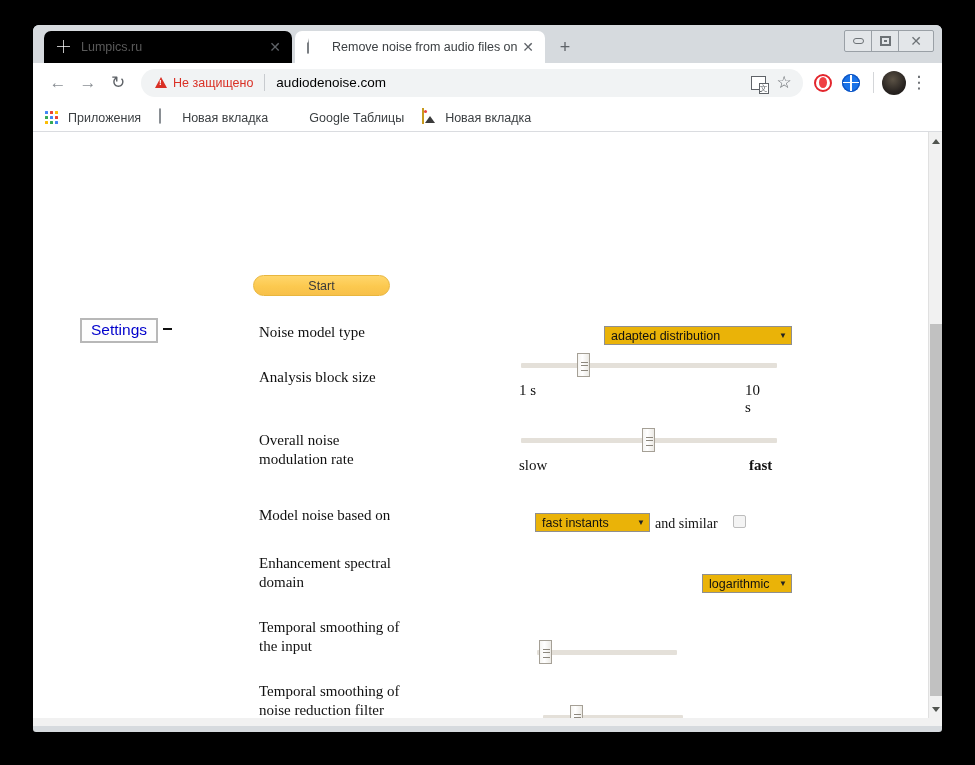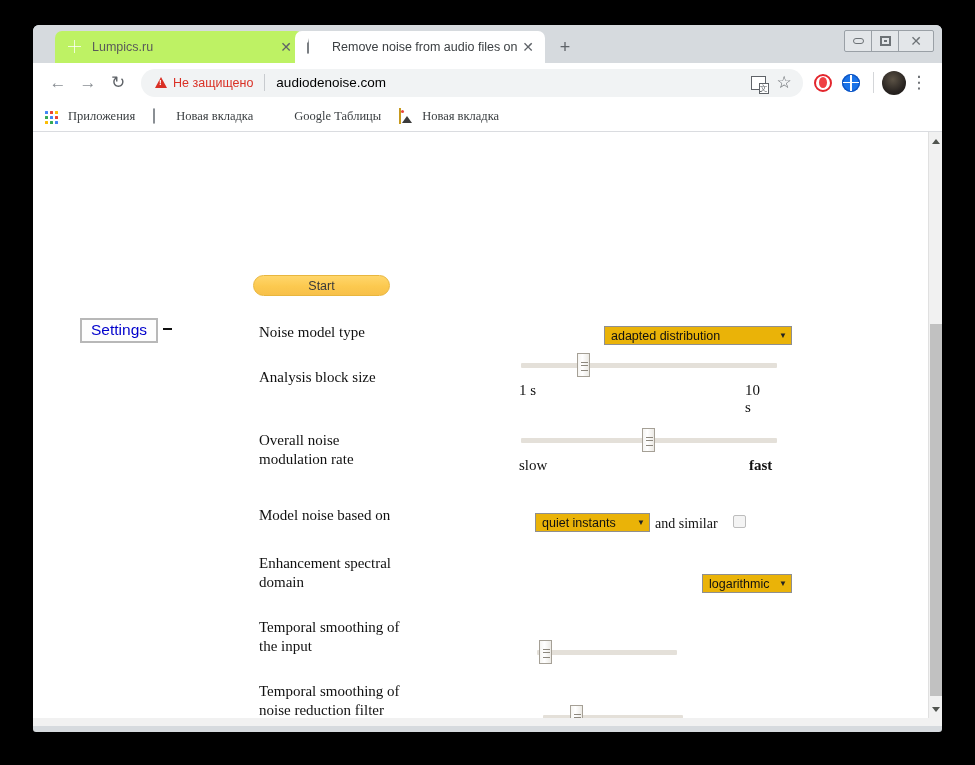--- a/index.html
+++ b/index.html
@@ -32,21 +32,21 @@
     position: absolute;
     top: 6px;
     height: 32px;
     display: flex;
     align-items: center;
     padding: 0 8px 0 12px;
     border-radius: 7px 7px 0 0;
     font-size: 12.5px;
     color: #5a5a5a;
   }
-  .tab.inactive { left: 22px; width: 248px; background: #bef264; }
+  .tab.inactive { left: 11px; width: 248px; background: #000000; }
   .tab.active   { left: 262px; width: 250px; background: #ffffff; color: #3c4043; }
   .tab-favicon {
     width: 16px; height: 16px;
     flex: 0 0 16px;
     margin-right: 9px;
     display: inline-block;
     position: relative;
   }
   .favicon-orange {
     width: 15px; height: 15px; border-radius: 50%;
@@ -236,25 +236,24 @@
     height: 30px;
     background: #ffffff;
     border-bottom: 1px solid #dadce0;
     display: flex;
     align-items: center;
     padding-left: 12px;
     font-size: 12.5px;
     color: #3c4043;
   }
   .bm-item {
-    display: flex; align-items: flex-start;
+    display: flex; align-items: flex-end;
     margin-right: 18px;
     cursor: pointer;
     white-space: nowrap;
-    font-family: Liberation Serif, serif;
   }
   .bm-ico { width: 16px; height: 16px; margin-right: 7px; flex:0 0 16px; position: relative; }
   .apps-grid {
     display: grid;
     grid-template-columns: repeat(3, 3px);
     grid-template-rows: repeat(3, 3px);
     gap: 2px;
     margin-top: 2px;
   }
   .apps-grid i { display:block; width:3px; height:3px; border-radius:0.5px; }
@@ -585,21 +584,21 @@
 modulation rate</div>
       <div class="slider" style="left:488px; top:300px; width:256px;">
         <div class="track"></div>
         <div class="thumb" style="left:121px;"></div>
       </div>
       <div class="slider-endlabel" style="left:486px; top:325px;">slow</div>
       <div class="slider-endlabel" style="left:716px; top:325px;font-weight:bold;">fast</div>
 
       <div class="field-label" style="left:226px; top:374px;">Model noise based on</div>
       <div class="sel" style="left:502px; top:381px; width:115px;">
-        <span class="sel-val">quiet instants</span>
+        <span class="sel-val">fast instants</span>
         <span class="caret">▼</span>
       </div>
       <div class="field-label" style="left:622px; top:382px; font-size:14px;">and similar</div>
       <div class="cbx" style="left:700px; top:383px;"></div>
 
       <div class="field-label" style="left:226px; top:422px;">Enhancement spectral
 domain</div>
       <div class="sel" style="left:669px; top:442px; width:90px;">
         <span class="sel-val">logarithmic</span>
         <span class="caret">▼</span>

